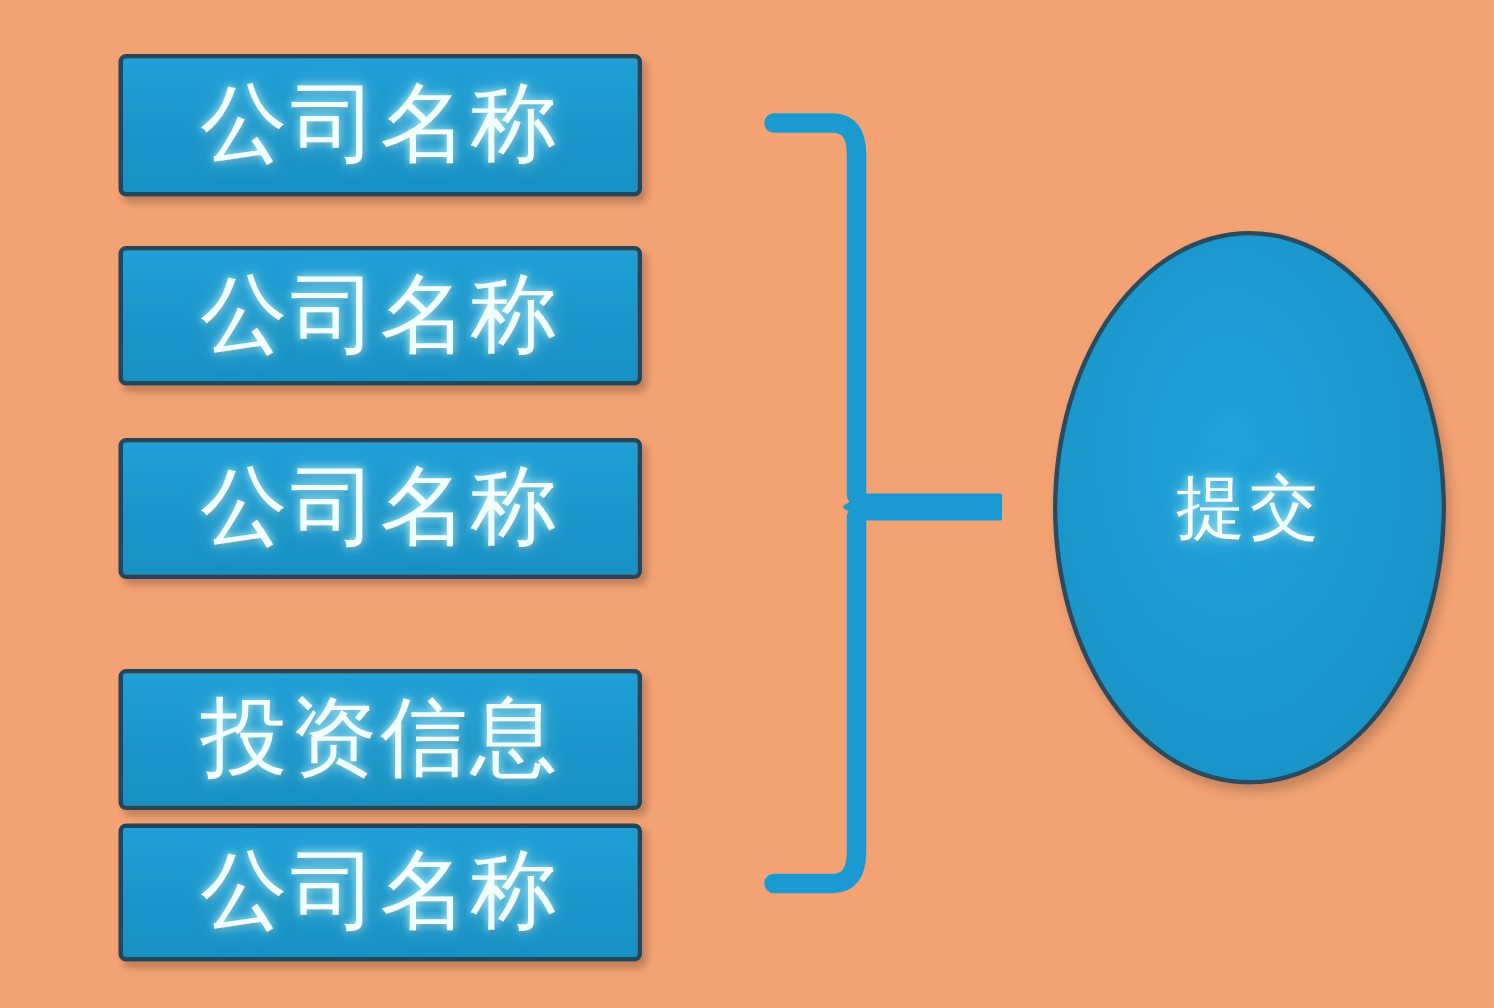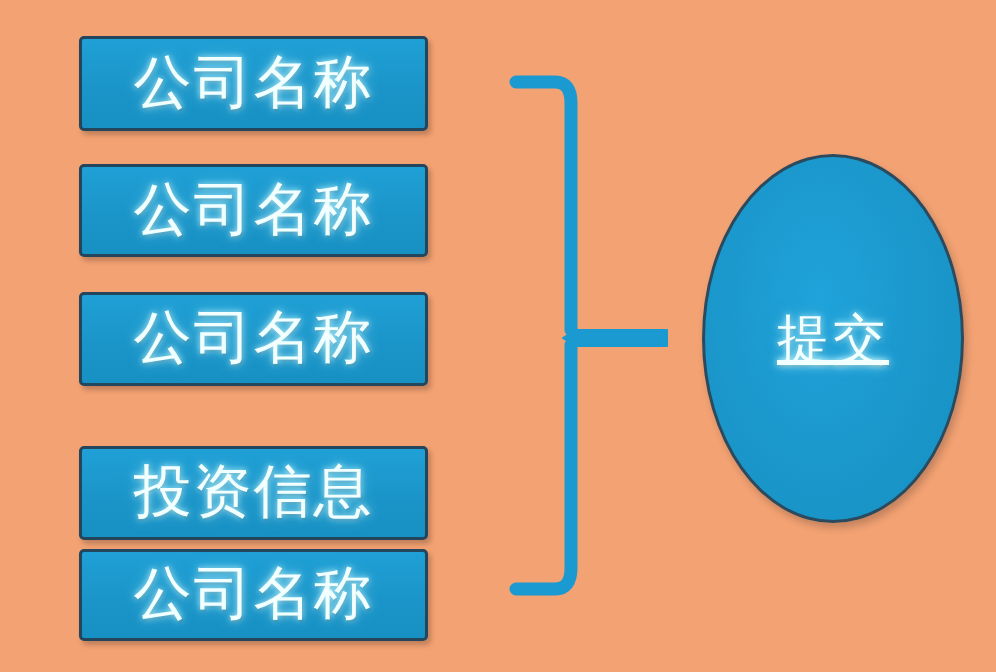--- a/index.html
+++ b/index.html
@@ -75,30 +75,29 @@
     border: 3px solid #2b4a5e;
     border-radius: 50%;
     box-shadow: 3px 5px 7px rgba(60,40,30,0.25);
     display: flex;
     flex-direction: column;
     align-items: center;
     justify-content: center;
   }
   .ellipse-line {
     color: #f2ffff;
-    font-size: 53px;
+    font-size: 46px;
     line-height: 1.16;
     letter-spacing: 3px;
     font-weight: 400;
     text-shadow:
       0 0 6px rgba(210,255,255,0.85),
       0 0 14px rgba(160,235,255,0.5),
       1px 2px 2px rgba(20,60,80,0.25);
     white-space: nowrap;
-    text-decoration: underline;
   }
 </style>
 </head>
 <body>
 
 <div id="canvas">
 
   <div class="req-box box-1">
     <span class="req-label">公司名称</span>
   </div>

